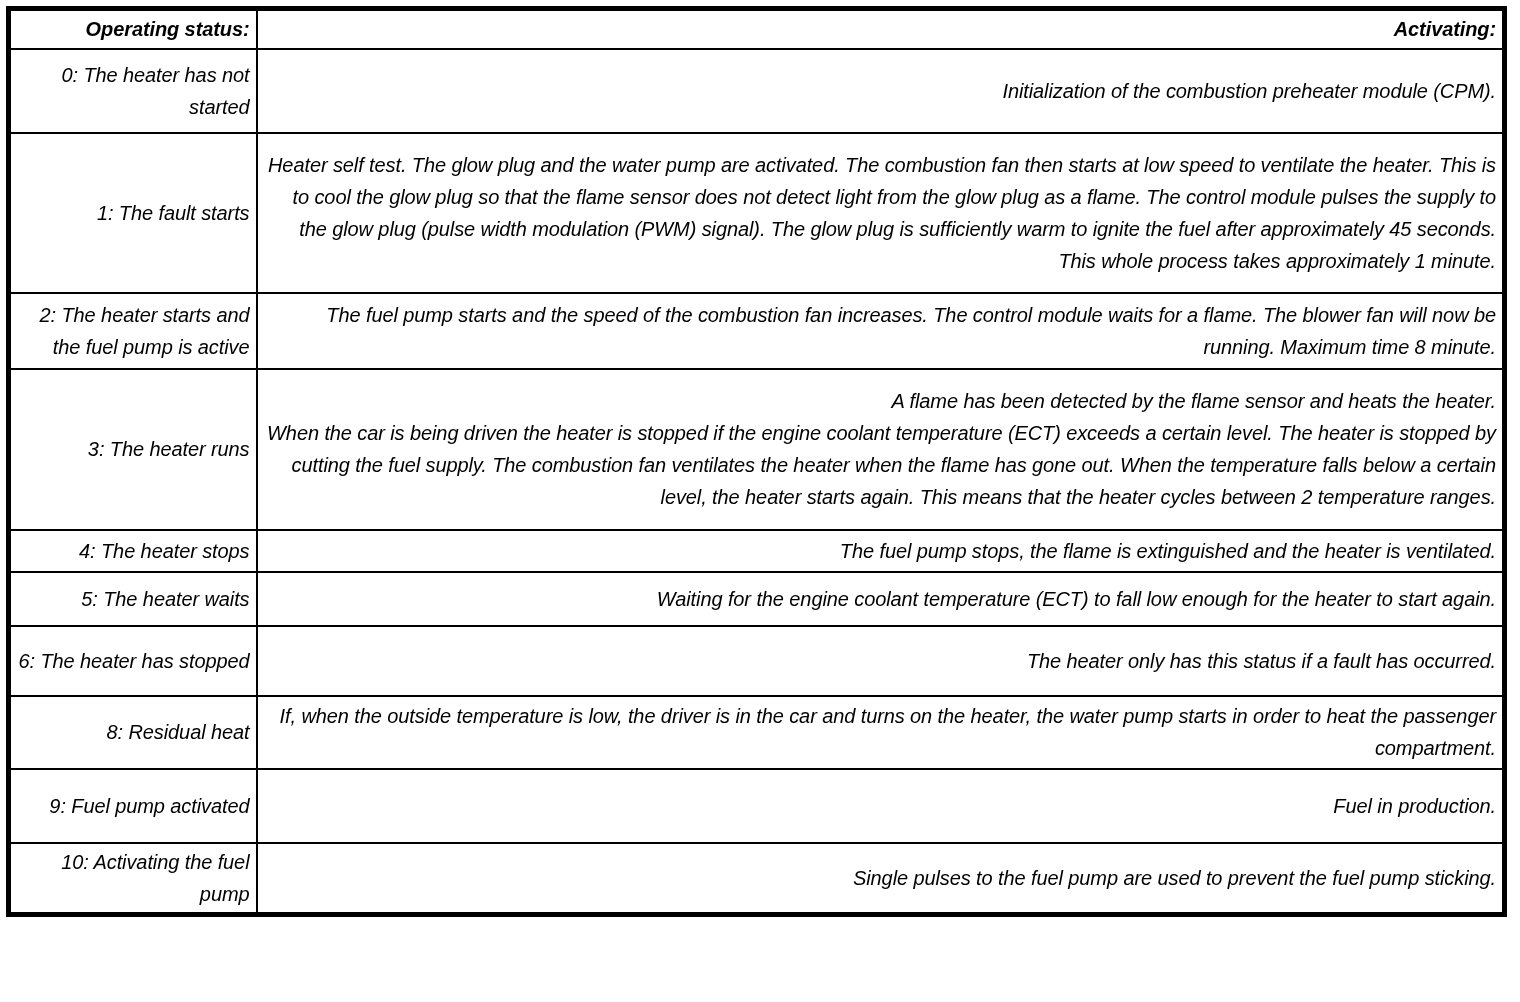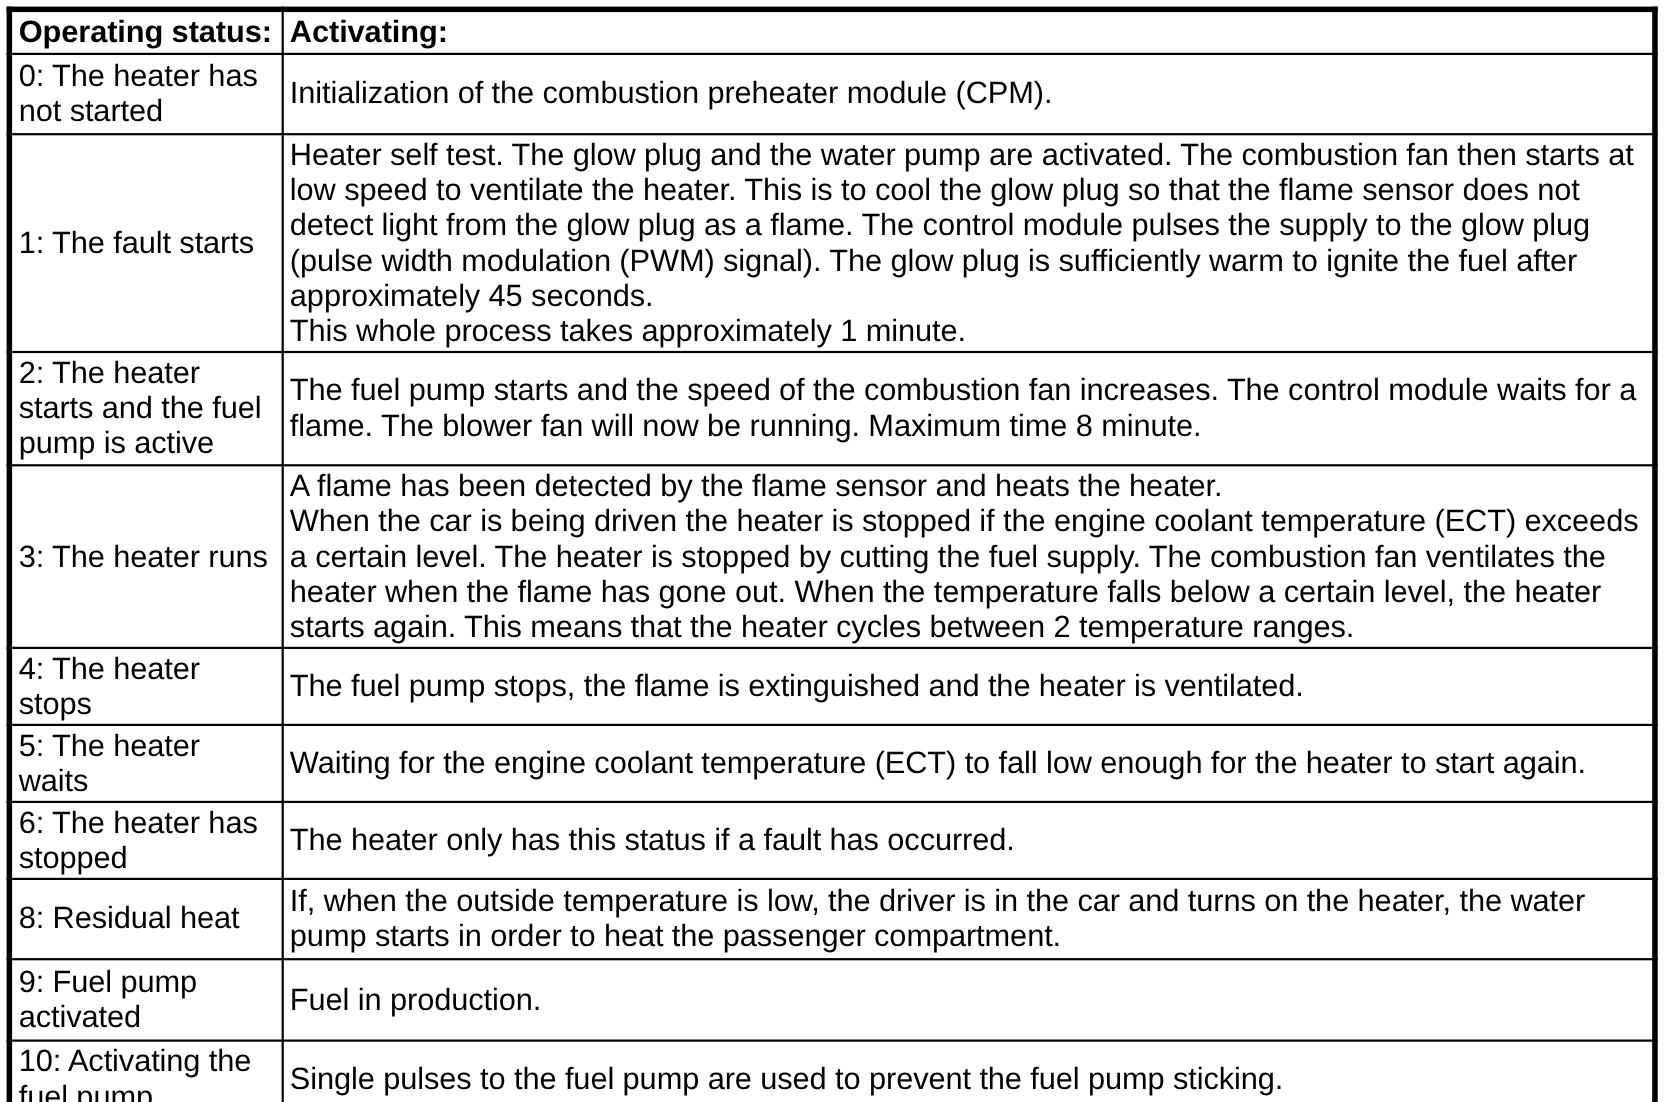--- a/index.html
+++ b/index.html
@@ -21,40 +21,41 @@
     table-layout: fixed;
     width: 1501px;
     border: 5px solid #000000;
   }
   table.status-table col.c1 { width: 248px; }
   table.status-table th,
   table.status-table td {
     border: 2px solid #000000;
     box-sizing: border-box;
     padding: 2px 6px;
-    font-size: 28px;
+    font-size: 20px;
     line-height: 32px;
-    text-align: left;
+    text-align: right;
     vertical-align: middle;
     letter-spacing: -0.1px;
     overflow: hidden;
+    font-style: italic;
   }
   table.status-table th {
     font-weight: bold;
     height: 40px;
   }
   table.status-table td { font-weight: normal; }
   .desc-par { margin: 0; }
   thead tr            { height: 40px; }
-  tbody tr:nth-child(1)  { height: 73px; }
+  tbody tr:nth-child(1)  { height: 84px; }
   tbody tr:nth-child(2)  { height: 160px; }
-  tbody tr:nth-child(3)  { height: 103px; }
+  tbody tr:nth-child(3)  { height: 76px; }
   tbody tr:nth-child(4)  { height: 161px; }
   tbody tr:nth-child(5)  { height: 42px; }
-  tbody tr:nth-child(6)  { height: 42px; }
+  tbody tr:nth-child(6)  { height: 54px; }
   tbody tr:nth-child(7)  { height: 70px; }
   tbody tr:nth-child(8)  { height: 73px; }
   tbody tr:nth-child(9)  { height: 74px; }
   tbody tr:nth-child(10) { height: 54px; }
   tbody tr:nth-child(11) { height: 71px; }
 </style>
 </head>
 <body>
 
 <div class="table-wrap">

